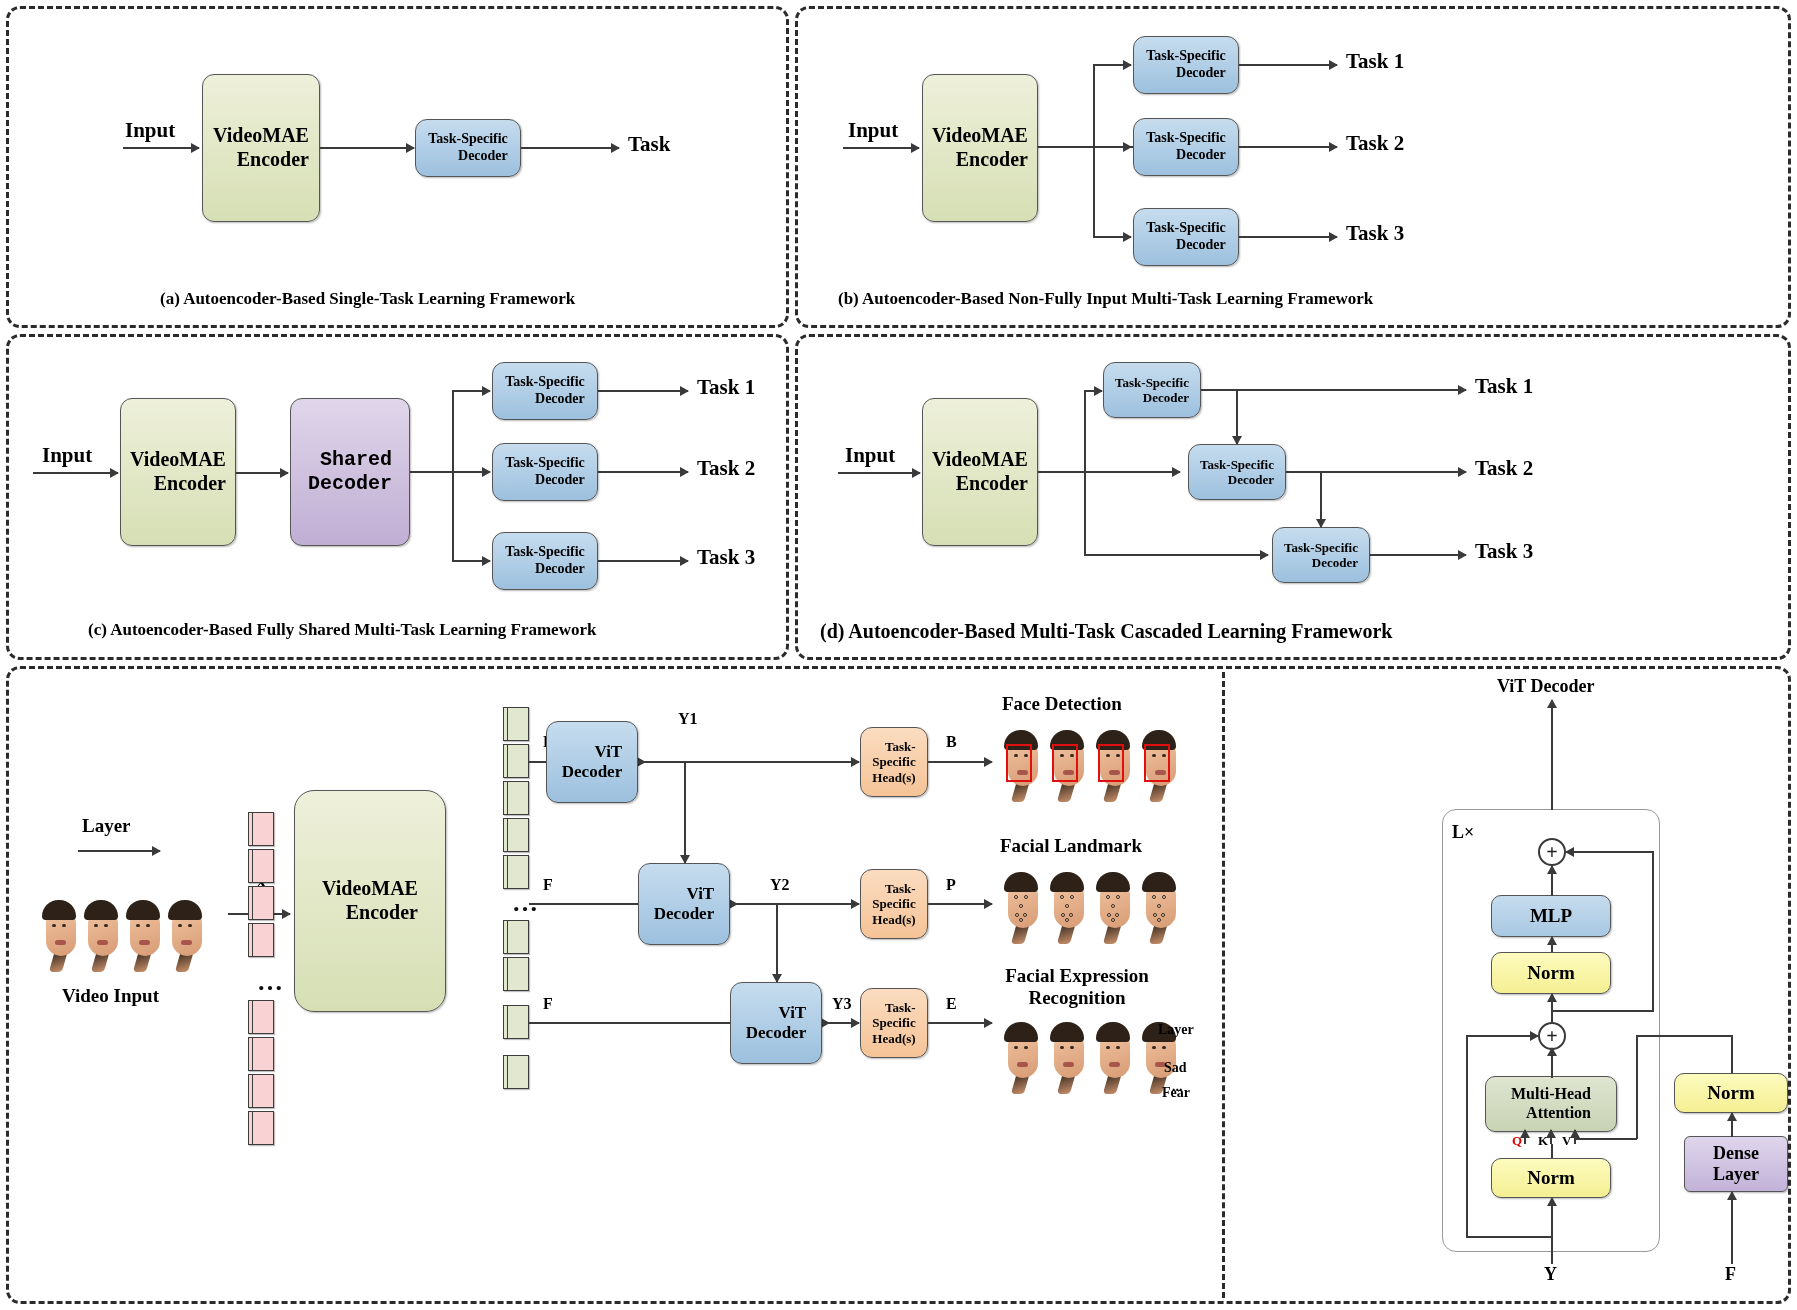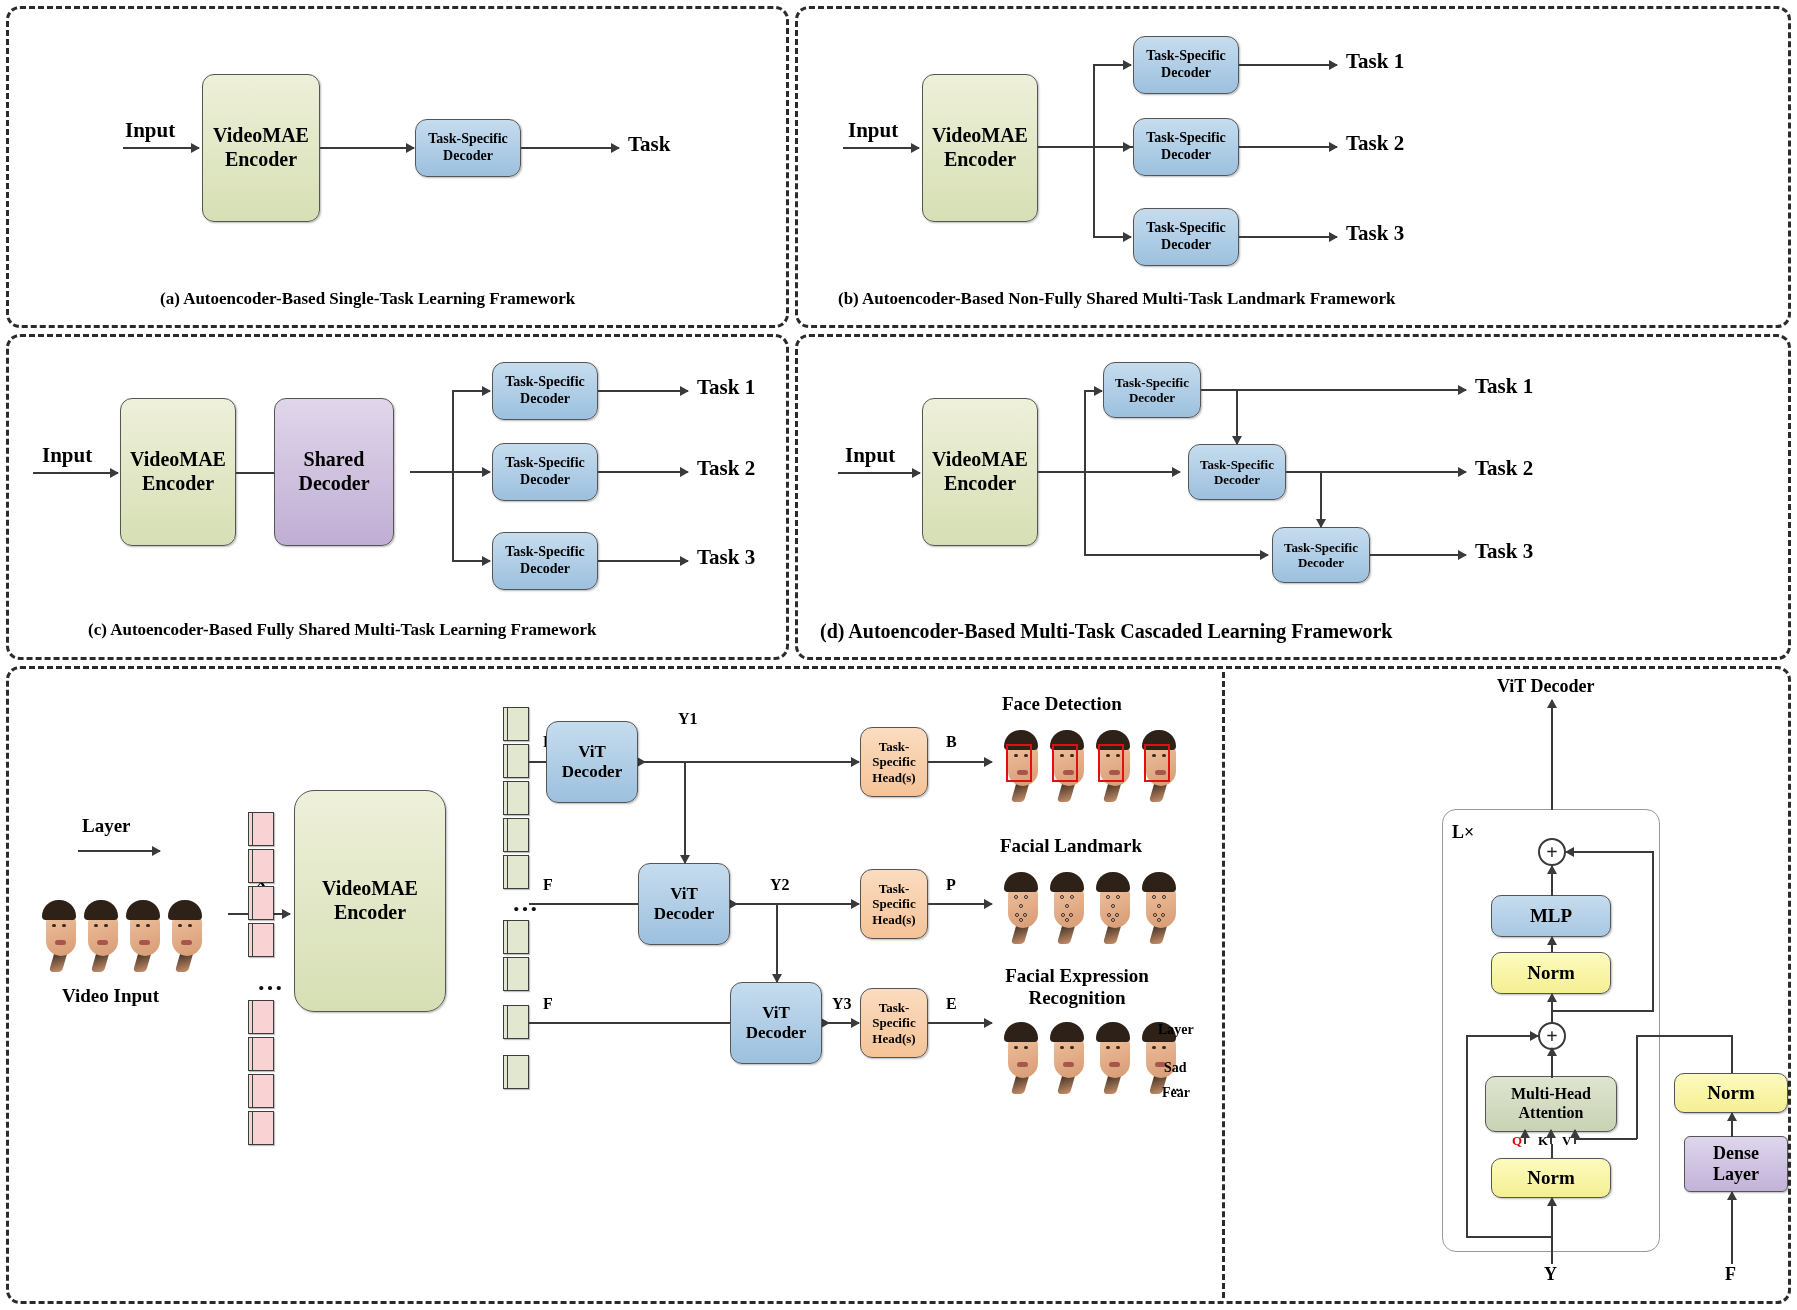--- a/index.html
+++ b/index.html
@@ -15,21 +15,21 @@
     border:3px dashed #2b2b2b;
     border-radius:14px;
   }
 
   .vdiv { position:absolute; border-left:3px dashed #2b2b2b; }
 
   
   .box {
     position:absolute;
     display:flex; align-items:center; justify-content:center;
-    text-align:center;
+    text-align:right;
     border:1px solid #555;
     border-radius:12px;
     font-weight:bold;
     line-height:1.18;
     box-shadow:1px 1px 2px rgba(0,0,0,.28);
     white-space:pre-line;
   }
   .enc  { background:linear-gradient(180deg,#eef0da 0%,#d6dfb4 100%); }
   .dec  { background:linear-gradient(180deg,#c6dcee 0%,#9cc0de 100%); }
   .shared { background:linear-gradient(180deg,#e0d6ea 0%,#c0aed4 100%); }
@@ -148,28 +148,28 @@
   <div class="box dec" style="left:1133px; top:208px; width:106px; height:58px; font-size:14px;">Task-Specific
 Decoder</div>
 
   <div class="harrow" style="left:1239px; top:64px; width:98px;"></div>
   <div class="harrow" style="left:1239px; top:146px; width:98px;"></div>
   <div class="harrow" style="left:1239px; top:236px; width:98px;"></div>
 
   <div class="lbl" style="left:1346px; top:49px; font-size:21px;">Task 1</div>
   <div class="lbl" style="left:1346px; top:131px; font-size:21px;">Task 2</div>
   <div class="lbl" style="left:1346px; top:221px; font-size:21px;">Task 3</div>
-  <div class="caption" style="left:838px; top:289px; font-size:17px;">(b) Autoencoder-Based Non-Fully Shared Multi-Task Landmark Framework</div>
+  <div class="caption" style="left:838px; top:289px; font-size:17px;">(b) Autoencoder-Based Non-Fully Input Multi-Task Learning Framework</div>
 
   <div class="lbl" style="left:42px; top:443px; font-size:21px;">Input</div>
   <div class="harrow" style="left:33px; top:472px; width:85px;"></div>
   <div class="box enc" style="left:120px; top:398px; width:116px; height:148px; font-size:20px;">VideoMAE
 Encoder</div>
   <div class="harrow" style="left:236px; top:472px; width:52px;"></div>
-  <div class="box shared" style="left:274px; top:398px; width:120px; height:148px; font-size:20px;">Shared
+  <div class="box shared" style="left:290px; top:398px; width:120px; height:148px; font-size:20px;font-family:Liberation Mono, monospace;">Shared
 Decoder</div>
 
   <div class="hline" style="left:410px; top:471px; width:78px;"></div>
   <div class="vline" style="left:452px; top:391px; height:170px;"></div>
   <div class="harrow" style="left:452px; top:390px; width:38px;"></div>
   <div class="harrow" style="left:452px; top:471px; width:38px;"></div>
   <div class="harrow" style="left:452px; top:560px; width:38px;"></div>
 
   <div class="box dec" style="left:492px; top:362px; width:106px; height:58px; font-size:14px;">Task-Specific
 Decoder</div>

